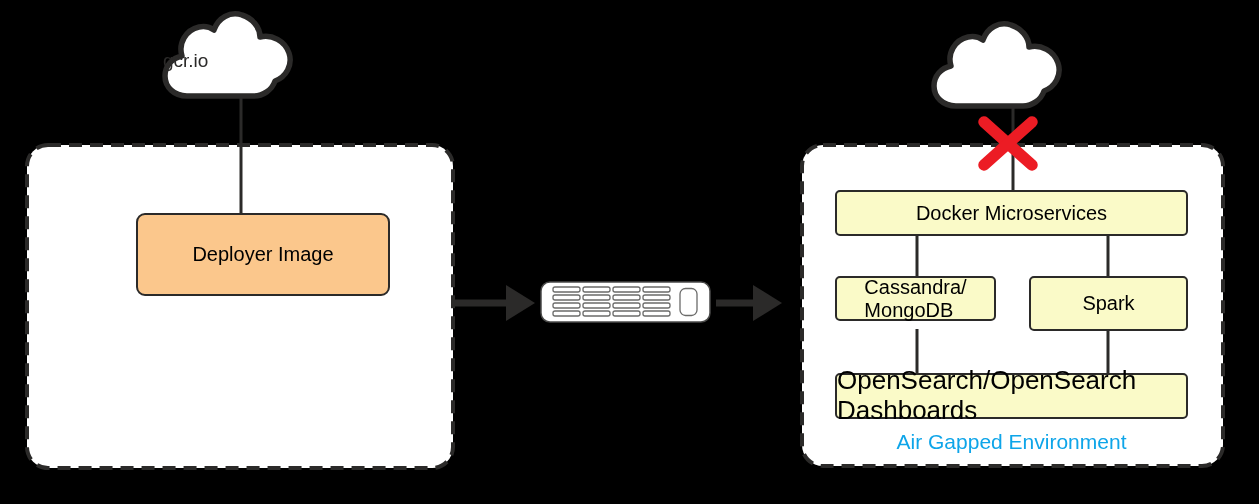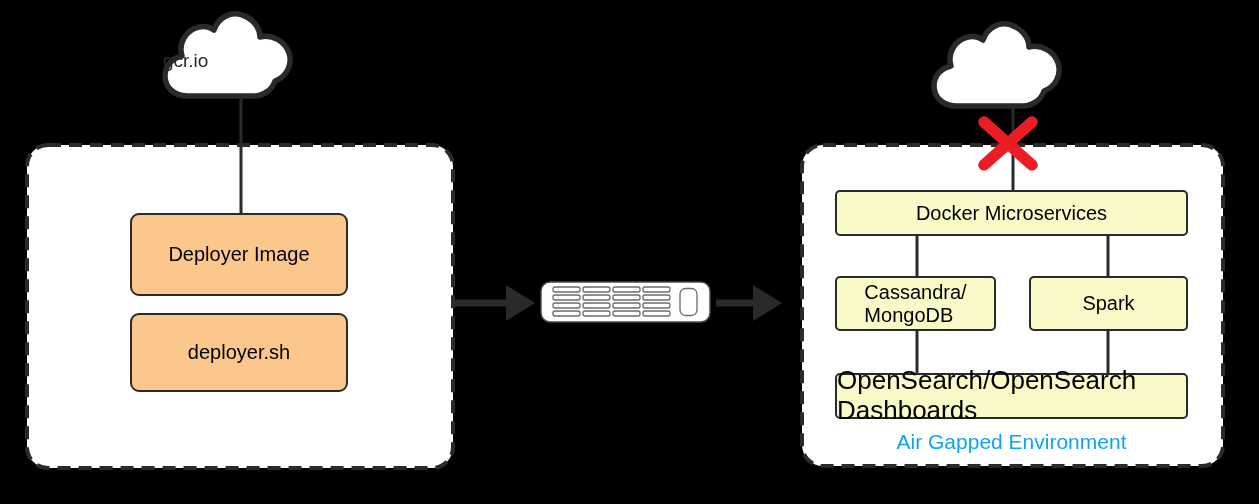--- a/index.html
+++ b/index.html
@@ -123,27 +123,26 @@
     </g>
 
     <g stroke="#ec1c24" stroke-width="11.5" stroke-linecap="round">
       <line x1="984" y1="122" x2="1032" y2="165"></line>
       <line x1="1032" y1="122" x2="984" y2="165"></line>
     </g>
   </svg>
 
   <div class="cloud-label" style="left:163px; top:50px; width:137px;">gcr.io</div>
 
-  <div class="node orange" style="left:130px; top:213px; width:218px; height:83px;">Deployer Image</div>
+  <div class="node orange" style="left:136px; top:213px; width:254px; height:83px;">Deployer Image</div>
 
-  <div class="node orange" style="left:130px; top:313px; width:218px; height:79px;">deployer.sh</div>
 
   <div class="node yellow" style="left:835px; top:190px; width:353px; height:46px;">Docker Microservices</div>
 
-  <div class="node yellow multiline" style="left:835px; top:276px; width:161px; height:55px;">Cassandra/
+  <div class="node yellow multiline" style="left:835px; top:276px; width:161px; height:45px;">Cassandra/
 MongoDB</div>
 
   <div class="node yellow" style="left:1029px; top:276px; width:159px; height:55px;">Spark</div>
 
   <div class="node yellow" style="left:835px; top:373px; width:353px; height:46px; font-size:26px;">OpenSearch/OpenSearch Dashboards</div>
 
   <div class="panel-caption" style="left:835px; top:430px; width:353px;">Air Gapped Environment</div>
 
 </div>
 

